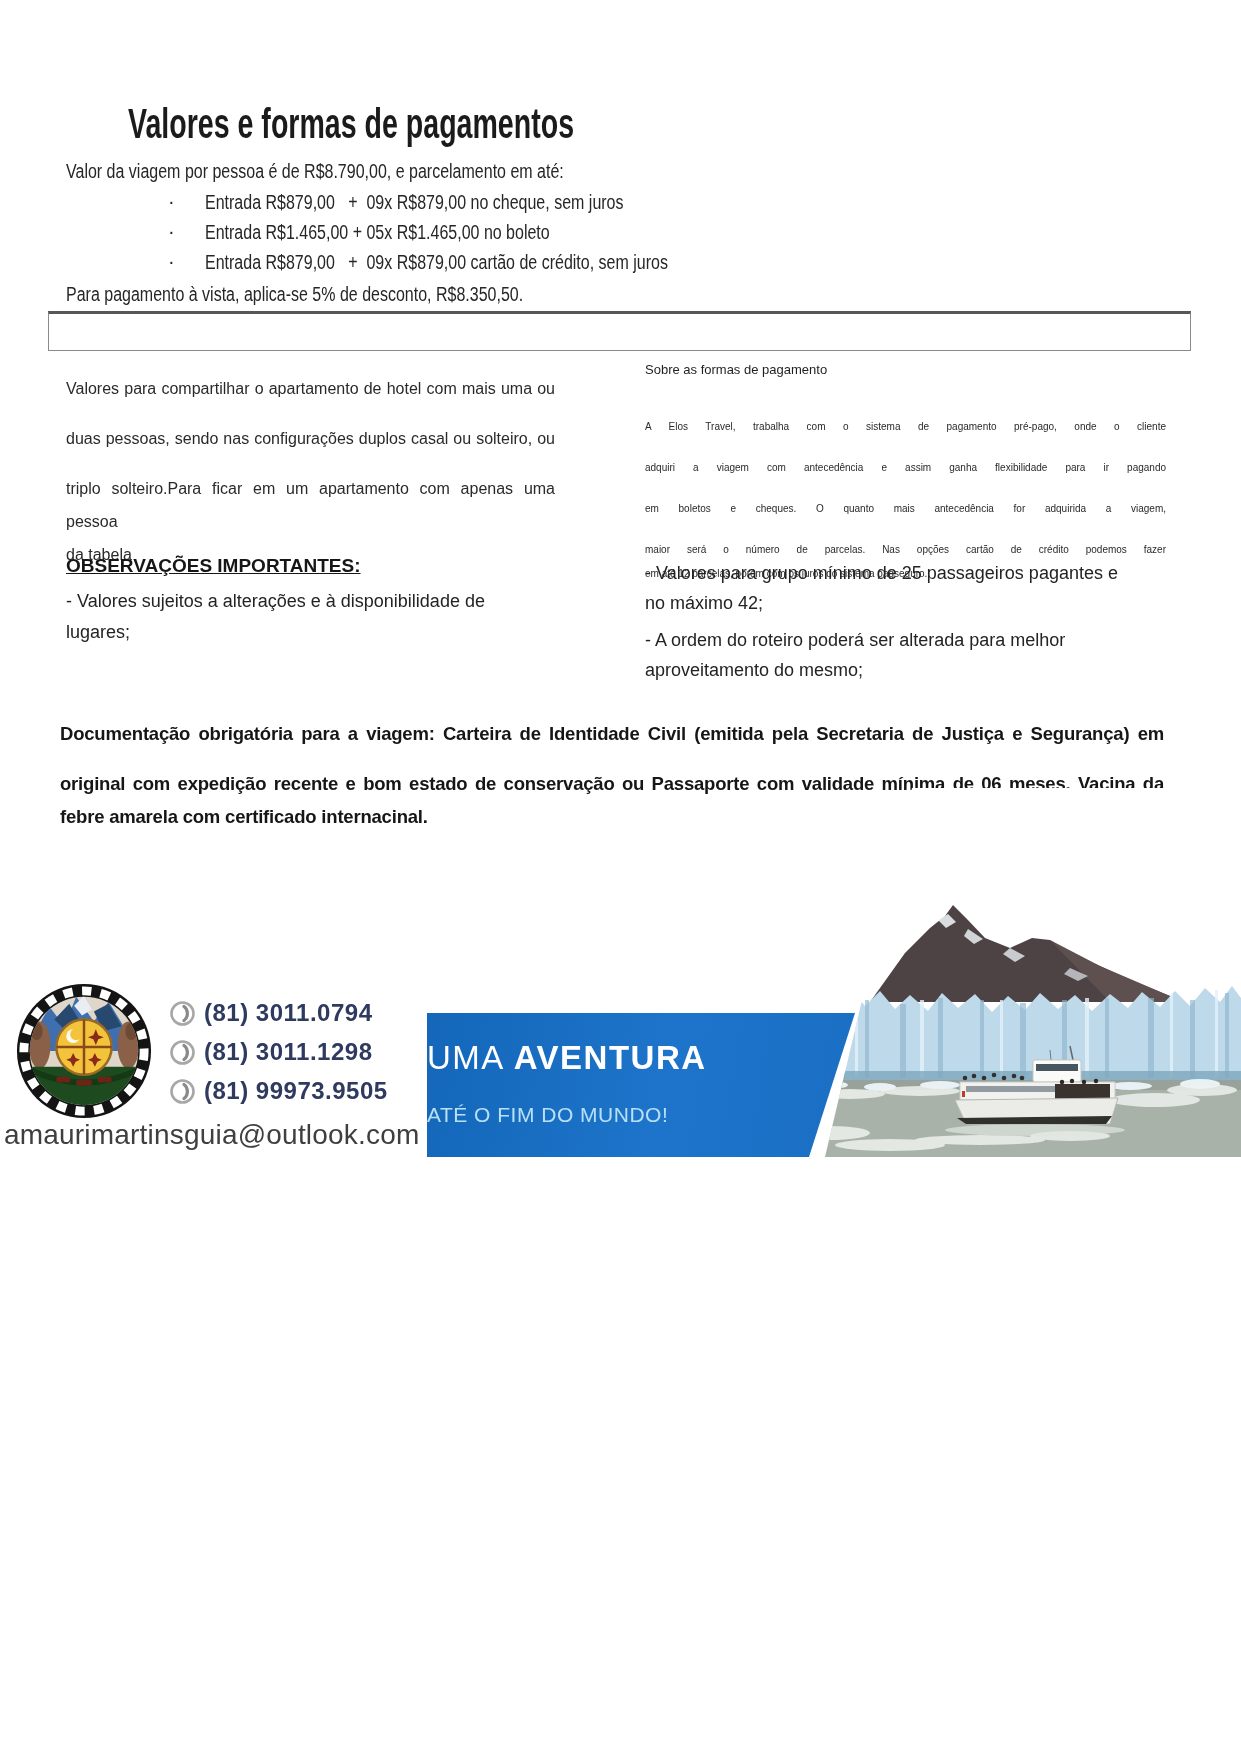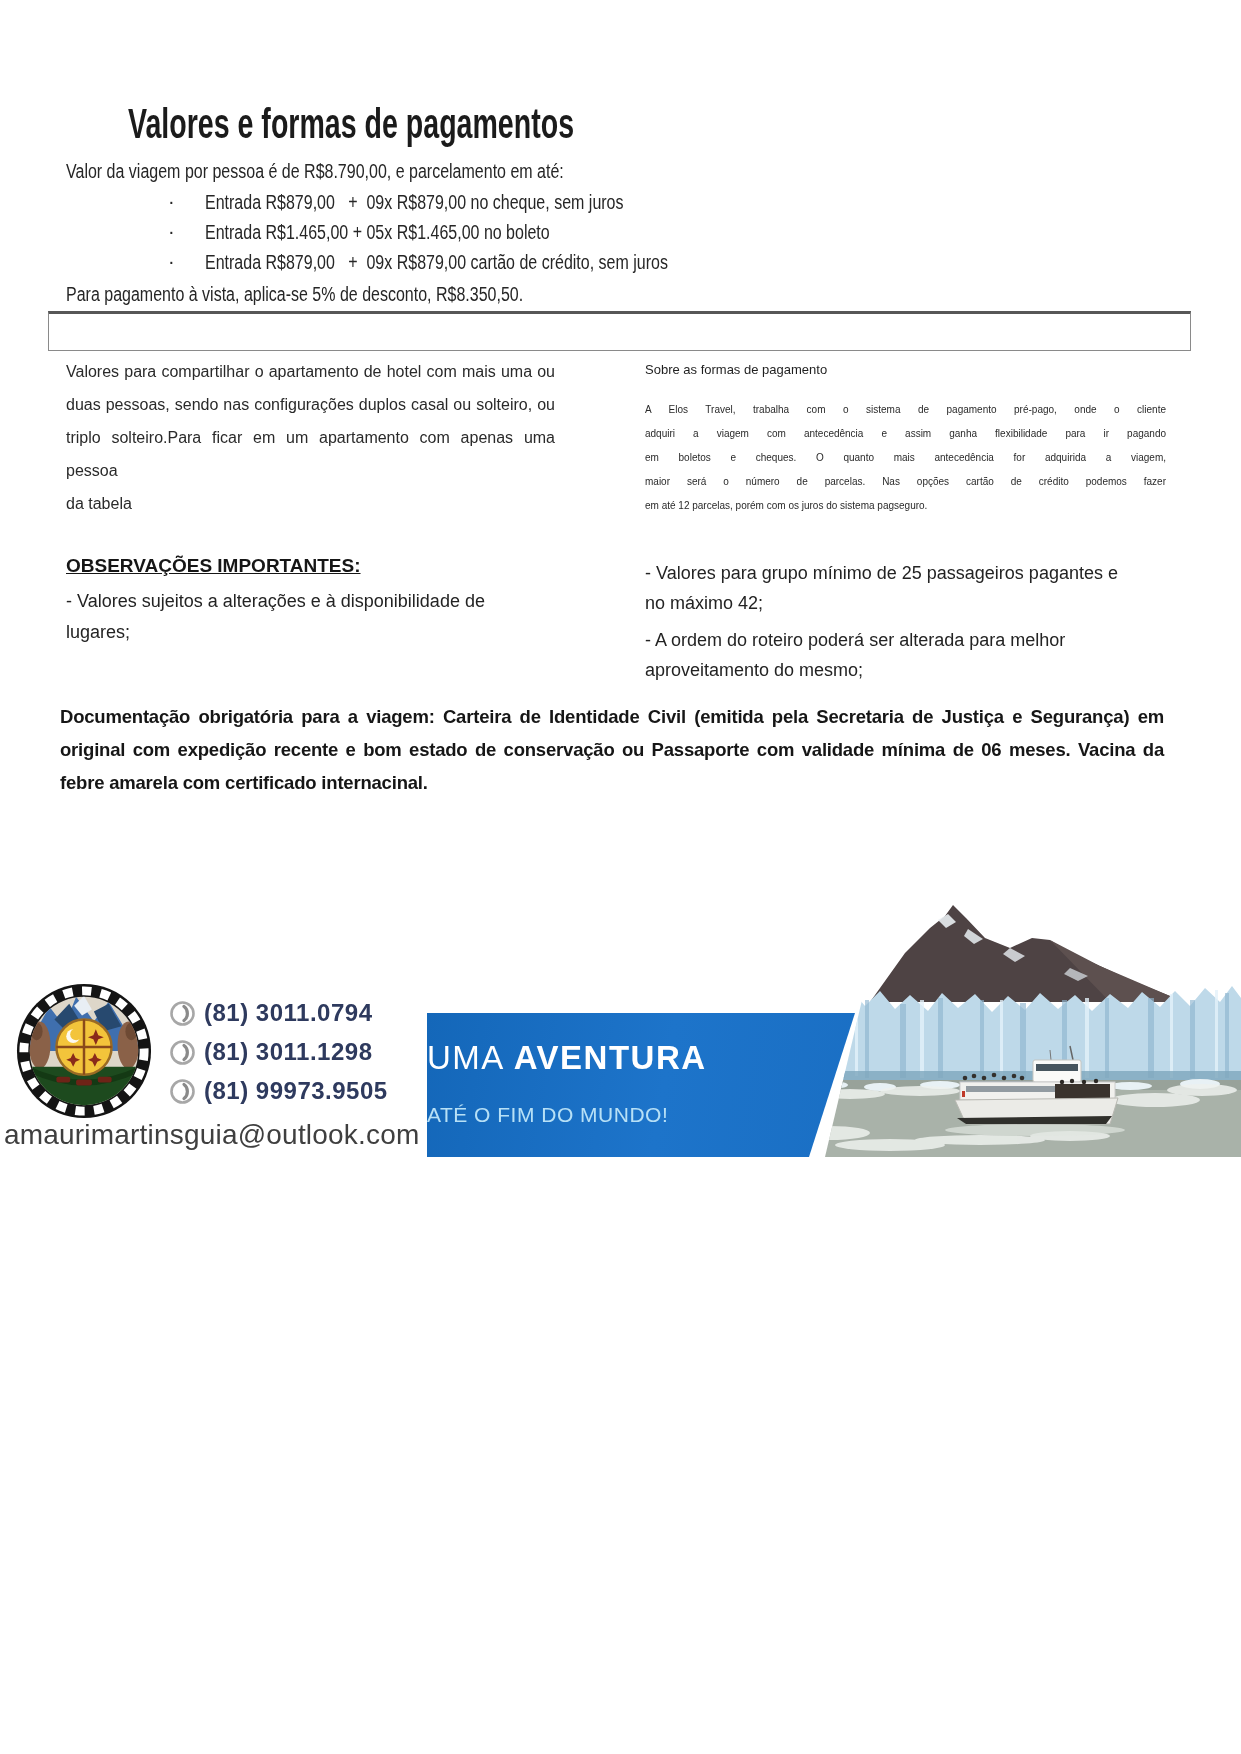--- a/index.html
+++ b/index.html
@@ -10,21 +10,21 @@
   
   .doc-title{left:128px;top:100px;font-size:42px;font-weight:700;color:#1b1b1b;
              transform:scaleX(0.68);transform-origin:0 0;white-space:pre;}
   .topline{font-size:20px;color:#262626;transform:scaleX(0.80);transform-origin:0 0;white-space:pre;}
   .bullet-dot{font-size:20px;color:#262626;}
 
   .empty-box{left:48px;top:311px;width:1141px;height:36px;background:#fff;
              border:1px solid #8a8a8a;border-top:3px solid #575757;}
 
   .share-col{left:66px;top:355px;width:489px;font-size:16px;line-height:33px;color:#2a2a2a;}
-  .jl{text-align:justify;text-align-last:justify;}
+  .jl{text-align:justify;text-align-last:justify;margin-top:17px;}
   .jl-last{text-align:left;}
 
   .pay-head{left:645px;top:362px;font-size:13px;color:#1f1f1f;}
   .pay-col{left:645px;top:398px;width:521px;font-size:10px;line-height:24px;color:#2a2a2a;}
 
   .obs-head{left:66px;top:555px;font-size:19px;font-weight:700;text-decoration:underline;color:#161616;}
   .obs-text{left:66px;top:586px;width:470px;font-size:18px;line-height:31px;color:#232323;}
   .note1{left:645px;top:558px;width:485px;font-size:18px;line-height:30px;color:#232323;}
   .note2{left:645px;top:625px;width:485px;font-size:18px;line-height:30px;color:#232323;}
 

